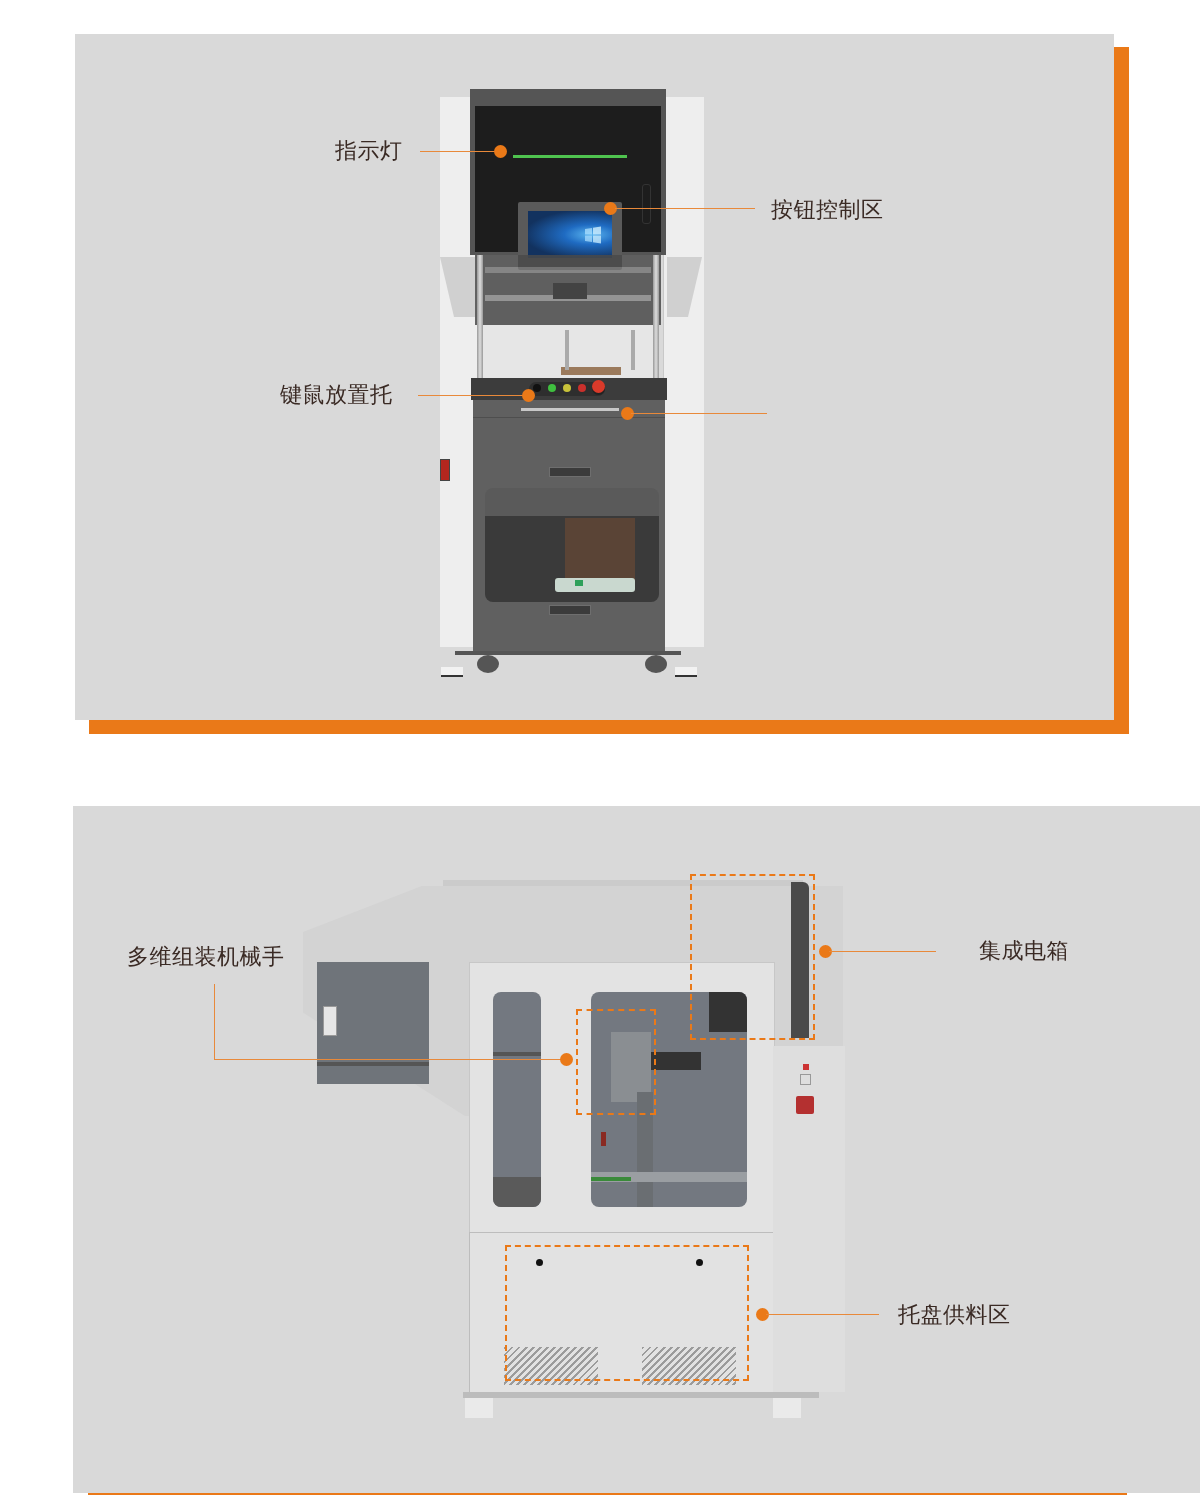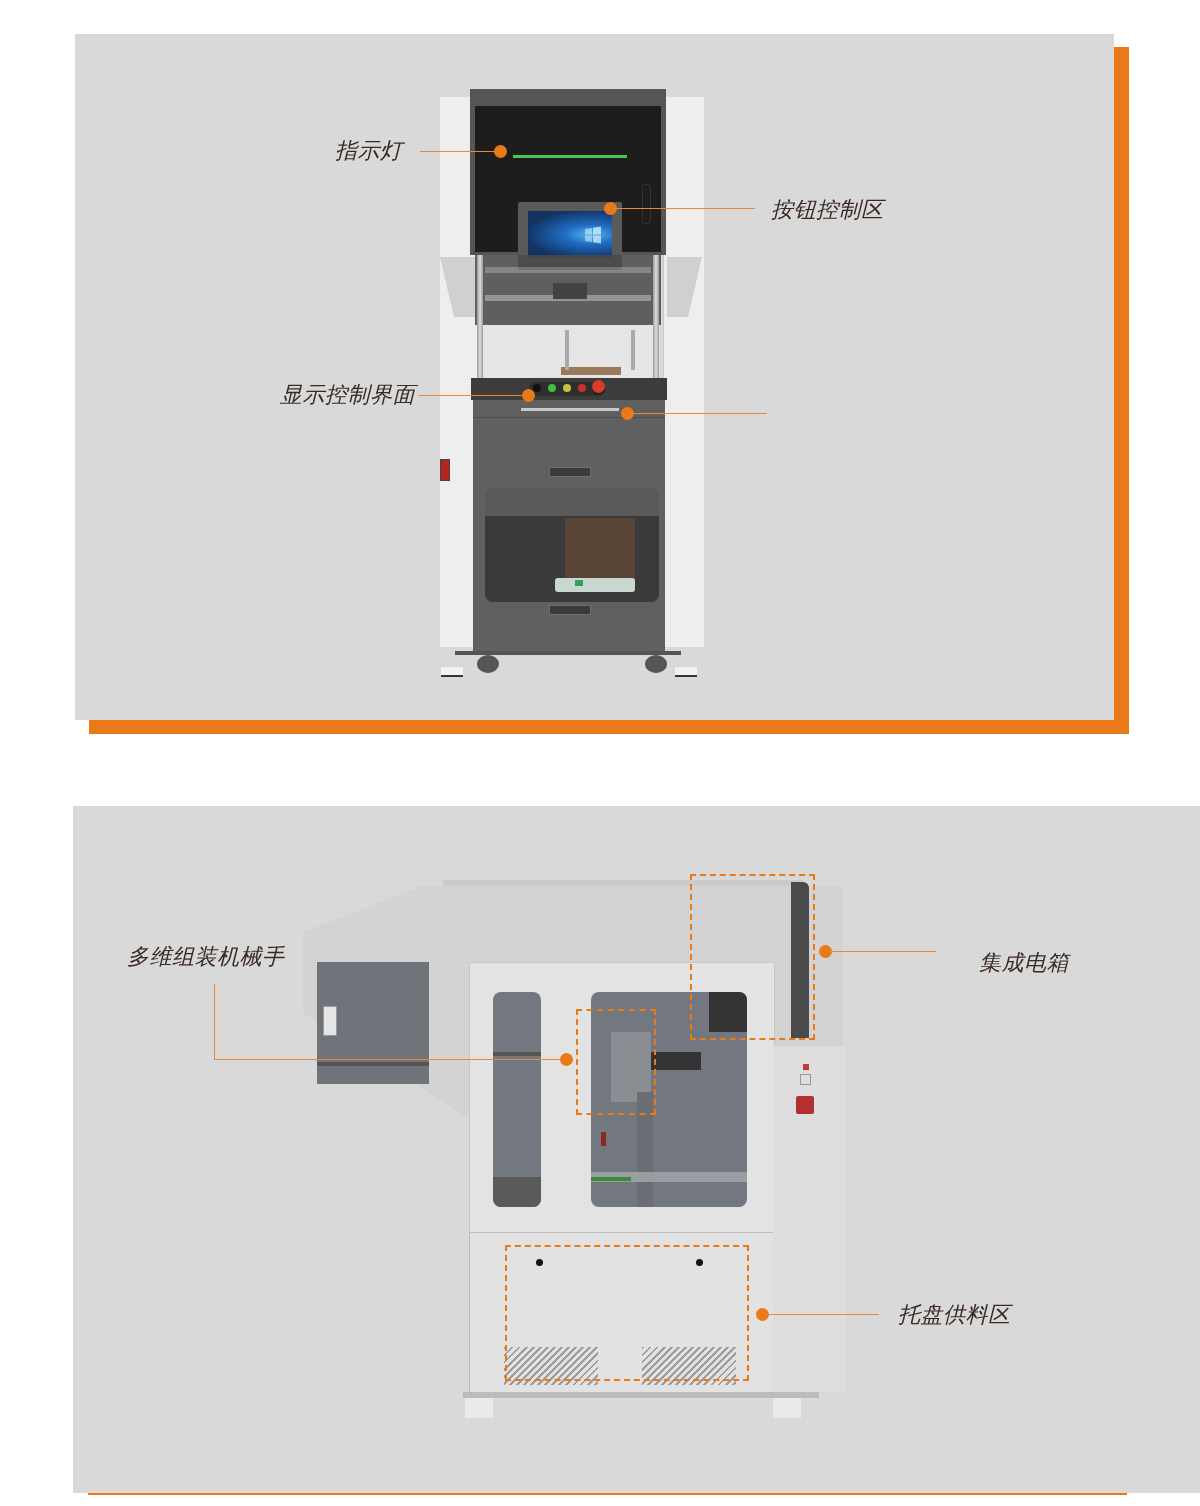--- a/index.html
+++ b/index.html
@@ -1,20 +1,20 @@
 <!DOCTYPE html>
 <html><head>
 <meta charset="utf-8">
 <style>
   html,body{margin:0;padding:0;background:#ffffff;}
   body{width:1200px;height:1506px;position:relative;overflow:hidden;font-family:"DejaVu Sans","Liberation Sans",sans-serif;}
   .abs{position:absolute;}
   .panel{position:absolute;background:#d9d9d9;}
   .orange{position:absolute;background:#ea7918;}
-  .label{position:absolute;color:#3a2a24;font-size:22px;line-height:28px;white-space:nowrap;letter-spacing:0.5px;font-style:italic;}
+  .label{position:absolute;color:#3a2a24;font-size:22px;line-height:28px;white-space:nowrap;letter-spacing:0.5px;}
   .leader{position:absolute;background:#e8893a;height:1.2px;}
   .vleader{position:absolute;background:#e8893a;width:1.2px;}
   .dot{position:absolute;width:13px;height:13px;border-radius:50%;background:#ea7918;}
   .dash{position:absolute;border:2px dashed #ea7918;box-sizing:border-box;}
   .win-logo{position:absolute;}
 </style>
 </head>
 <body>
 
 <div class="orange" style="left:1114px;top:47px;width:15px;height:687px;"></div>
@@ -94,21 +94,21 @@
   </div>
 
   <div class="label" style="left:260px;top:103px;">指示灯</div>
   <div class="leader" style="left:345px;top:117px;width:80px;"></div>
   <div class="dot" style="left:419px;top:111px;"></div>
 
   <div class="dot" style="left:529px;top:168px;"></div>
   <div class="leader" style="left:540px;top:174px;width:140px;"></div>
   <div class="label" style="left:696px;top:162px;">按钮控制区</div>
 
-  <div class="label" style="left:205px;top:347px;">显示控制界面</div>
+  <div class="label" style="left:205px;top:347px;">键鼠放置托</div>
   <div class="leader" style="left:343px;top:361px;width:110px;"></div>
   <div class="dot" style="left:447px;top:355px;"></div>
 
   <div class="dot" style="left:546px;top:373px;"></div>
   <div class="leader" style="left:556px;top:379px;width:136px;"></div>
 </div>
 
 <div class="orange" style="left:1112px;top:807px;width:15px;height:688px;"></div>
 <div class="orange" style="left:88px;top:1481px;width:1039px;height:14px;"></div>
 <div class="panel" style="left:73px;top:794px;width:1134px;height:687px;margin-top:12px;">
@@ -162,18 +162,18 @@
   <div class="dash" style="left:503px;top:203px;width:80px;height:106px;"></div>
   <div class="dash" style="left:432px;top:439px;width:244px;height:136px;"></div>
 
   <div class="label" style="left:54px;top:137px;">多维组装机械手</div>
   <div class="vleader" style="left:141px;top:178px;height:76px;"></div>
   <div class="leader" style="left:141px;top:253px;width:350px;"></div>
   <div class="dot" style="left:487px;top:247px;"></div>
 
   <div class="dot" style="left:746px;top:139px;"></div>
   <div class="leader" style="left:756px;top:145px;width:107px;"></div>
-  <div class="label" style="left:906px;top:143px;">集成电箱</div>
+  <div class="label" style="left:906px;top:131px;">集成电箱</div>
 
   <div class="dot" style="left:683px;top:502px;"></div>
   <div class="leader" style="left:693px;top:508px;width:113px;"></div>
   <div class="label" style="left:825px;top:495px;">托盘供料区</div>
 </div>
 
 </body></html>

